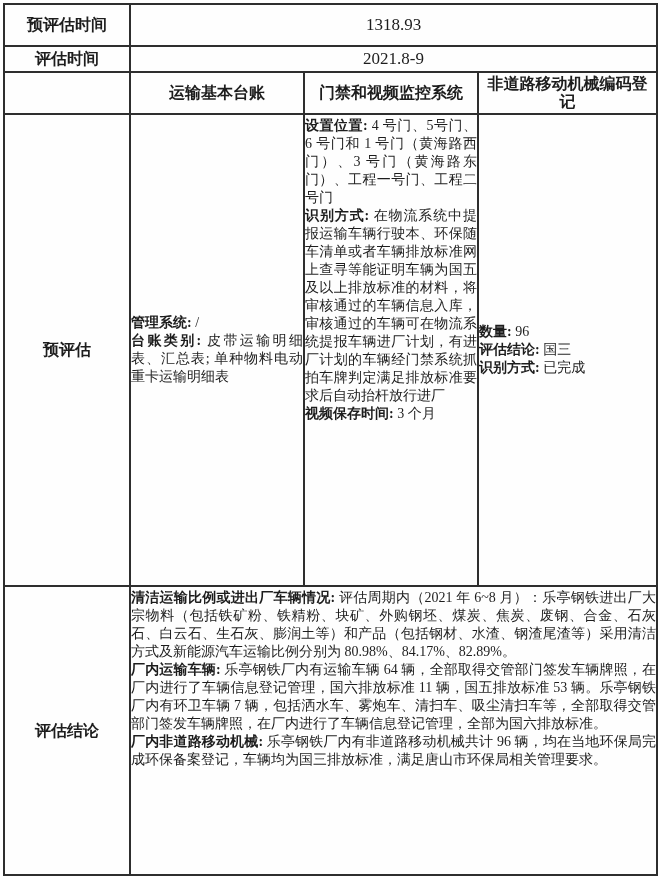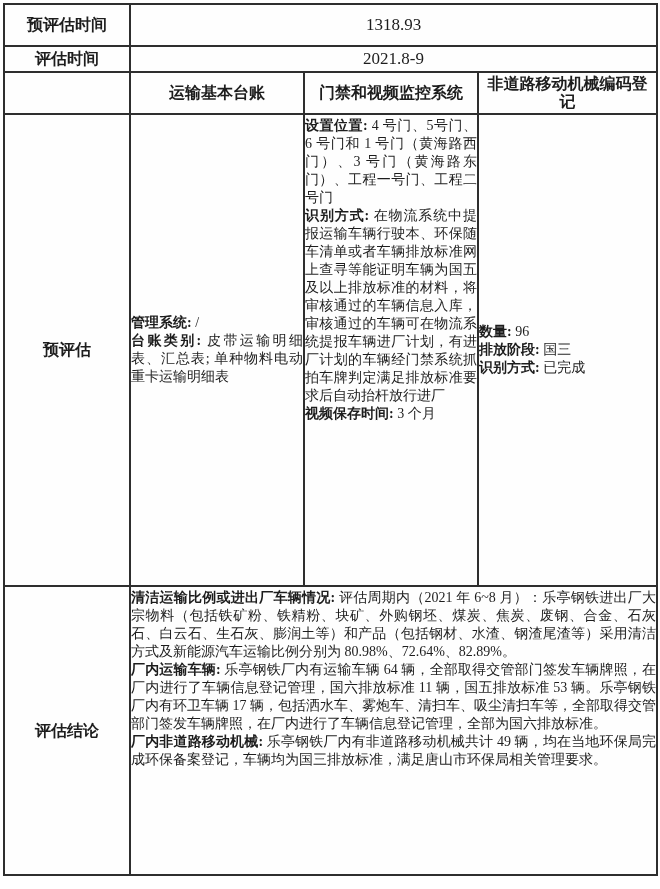--- a/index.html
+++ b/index.html
@@ -91,28 +91,28 @@
             <p><b>管理系统: </b><span>/</span></p>
             <p><b>台账类别: </b><span>皮带运输明细表、汇总表; 单种物料电动重卡运输明细表</span></p>
           </td>
       <td class="content v-top">
             <p><b>设置位置: </b><span>4 号门、5号门、6 号门和 1 号门（黄海路西门）、3 号门（黄海路东门）、工程一号门、工程二号门</span></p>
             <p><b>识别方式: </b><span>在物流系统中提报运输车辆行驶本、环保随车清单或者车辆排放标准网上查寻等能证明车辆为国五及以上排放标准的材料，将审核通过的车辆信息入库，审核通过的车辆可在物流系统提报车辆进厂计划，有进厂计划的车辆经门禁系统抓拍车牌判定满足排放标准要求后自动抬杆放行进厂</span></p>
             <p><b>视频保存时间: </b><span>3 个月</span></p>
           </td>
       <td class="content v-mid">
             <p><b>数量: </b><span>96</span></p>
-            <p><b>排放阶段: </b><span>国三</span></p>
+            <p><b>评估结论: </b><span>国三</span></p>
             <p><b>识别方式: </b><span>已完成</span></p>
           </td>
     </tr>
 
     <tr style="height:289px">
       <td class="label">评估结论</td>
       <td class="content v-top" colspan="3">
-            <p><b>清洁运输比例或进出厂车辆情况: </b><span>评估周期内（2021 年 6~8 月）：乐亭钢铁进出厂大宗物料（包括铁矿粉、铁精粉、块矿、外购钢坯、煤炭、焦炭、废钢、合金、石灰石、白云石、生石灰、膨润土等）和产品（包括钢材、水渣、钢渣尾渣等）采用清洁方式及新能源汽车运输比例分别为 80.98%、72.64%、82.89%。</span></p>
-            <p><b>厂内运输车辆: </b><span>乐亭钢铁厂内有运输车辆 64 辆，全部取得交管部门签发车辆牌照，在厂内进行了车辆信息登记管理，国六排放标准 11 辆，国五排放标准 53 辆。乐亭钢铁厂内有环卫车辆 17 辆，包括洒水车、雾炮车、清扫车、吸尘清扫车等，全部取得交管部门签发车辆牌照，在厂内进行了车辆信息登记管理，全部为国六排放标准。</span></p>
-            <p><b>厂内非道路移动机械: </b><span>乐亭钢铁厂内有非道路移动机械共计 49 辆，均在当地环保局完成环保备案登记，车辆均为国三排放标准，满足唐山市环保局相关管理要求。</span></p>
+            <p><b>清洁运输比例或进出厂车辆情况: </b><span>评估周期内（2021 年 6~8 月）：乐亭钢铁进出厂大宗物料（包括铁矿粉、铁精粉、块矿、外购钢坯、煤炭、焦炭、废钢、合金、石灰石、白云石、生石灰、膨润土等）和产品（包括钢材、水渣、钢渣尾渣等）采用清洁方式及新能源汽车运输比例分别为 80.98%、84.17%、82.89%。</span></p>
+            <p><b>厂内运输车辆: </b><span>乐亭钢铁厂内有运输车辆 64 辆，全部取得交管部门签发车辆牌照，在厂内进行了车辆信息登记管理，国六排放标准 11 辆，国五排放标准 53 辆。乐亭钢铁厂内有环卫车辆 7 辆，包括洒水车、雾炮车、清扫车、吸尘清扫车等，全部取得交管部门签发车辆牌照，在厂内进行了车辆信息登记管理，全部为国六排放标准。</span></p>
+            <p><b>厂内非道路移动机械: </b><span>乐亭钢铁厂内有非道路移动机械共计 96 辆，均在当地环保局完成环保备案登记，车辆均为国三排放标准，满足唐山市环保局相关管理要求。</span></p>
           </td>
     </tr>
   </tbody>
     </table>
 </div>
 
 </body></html>

